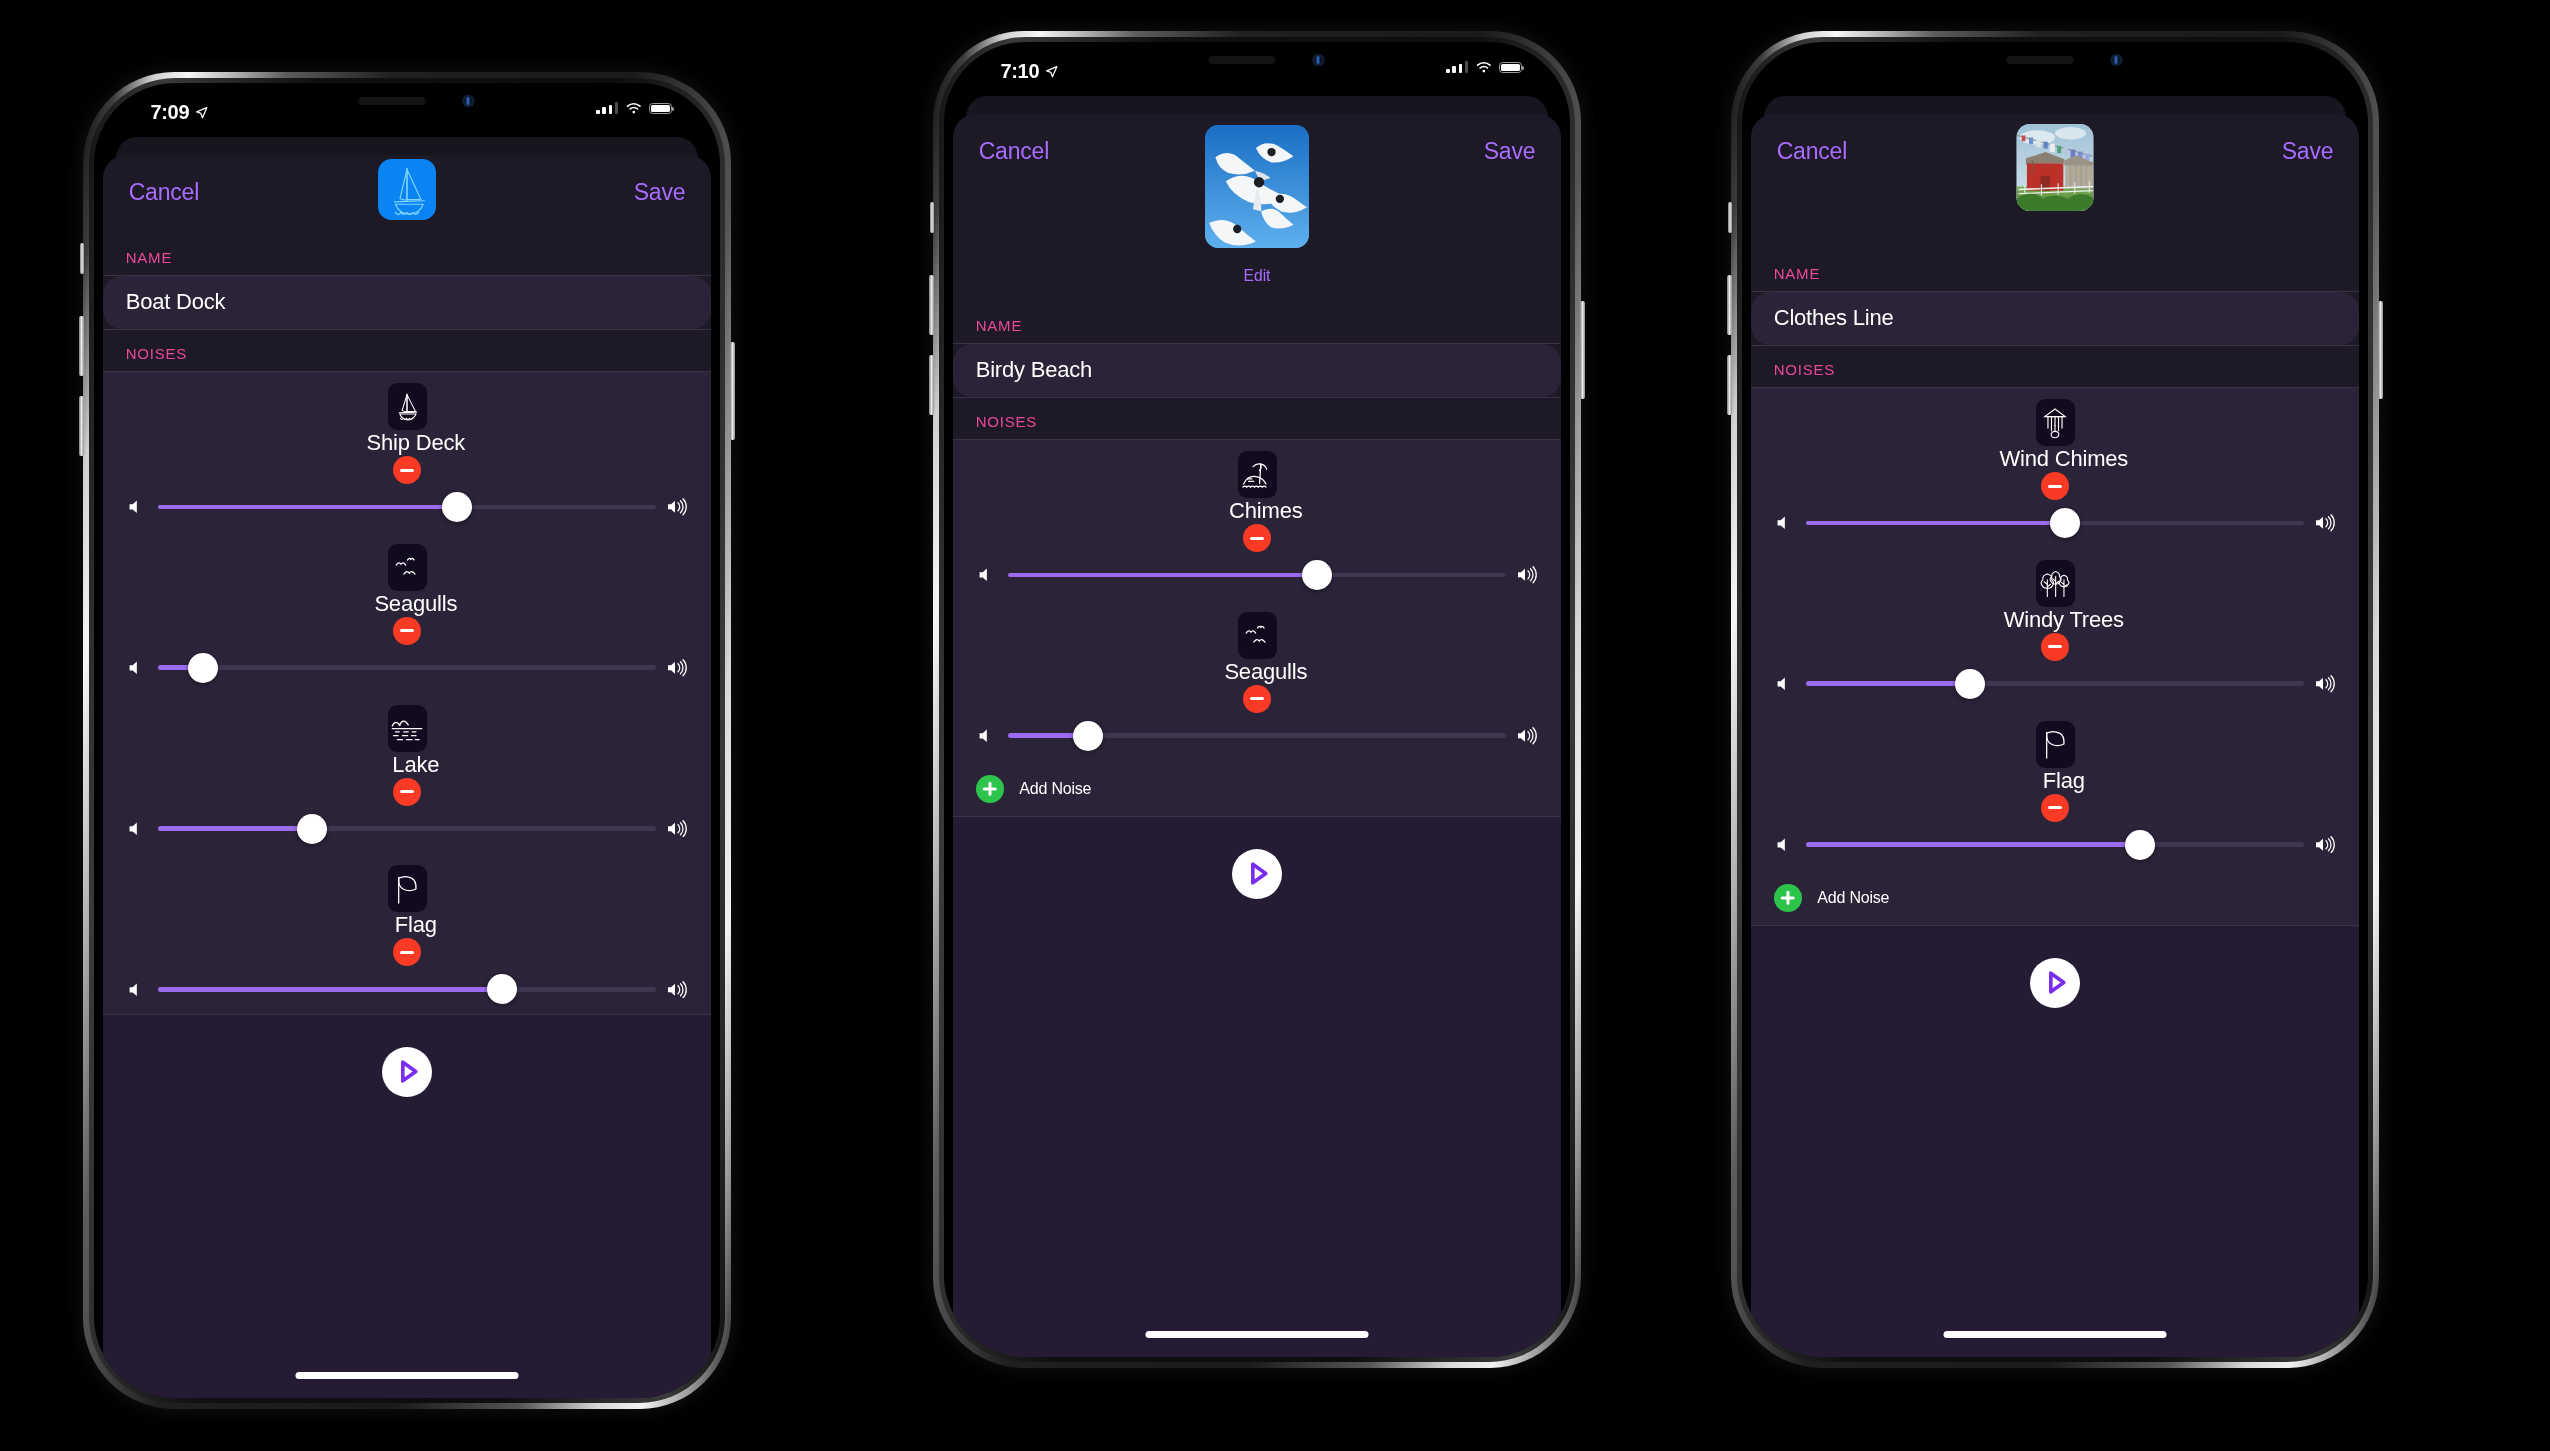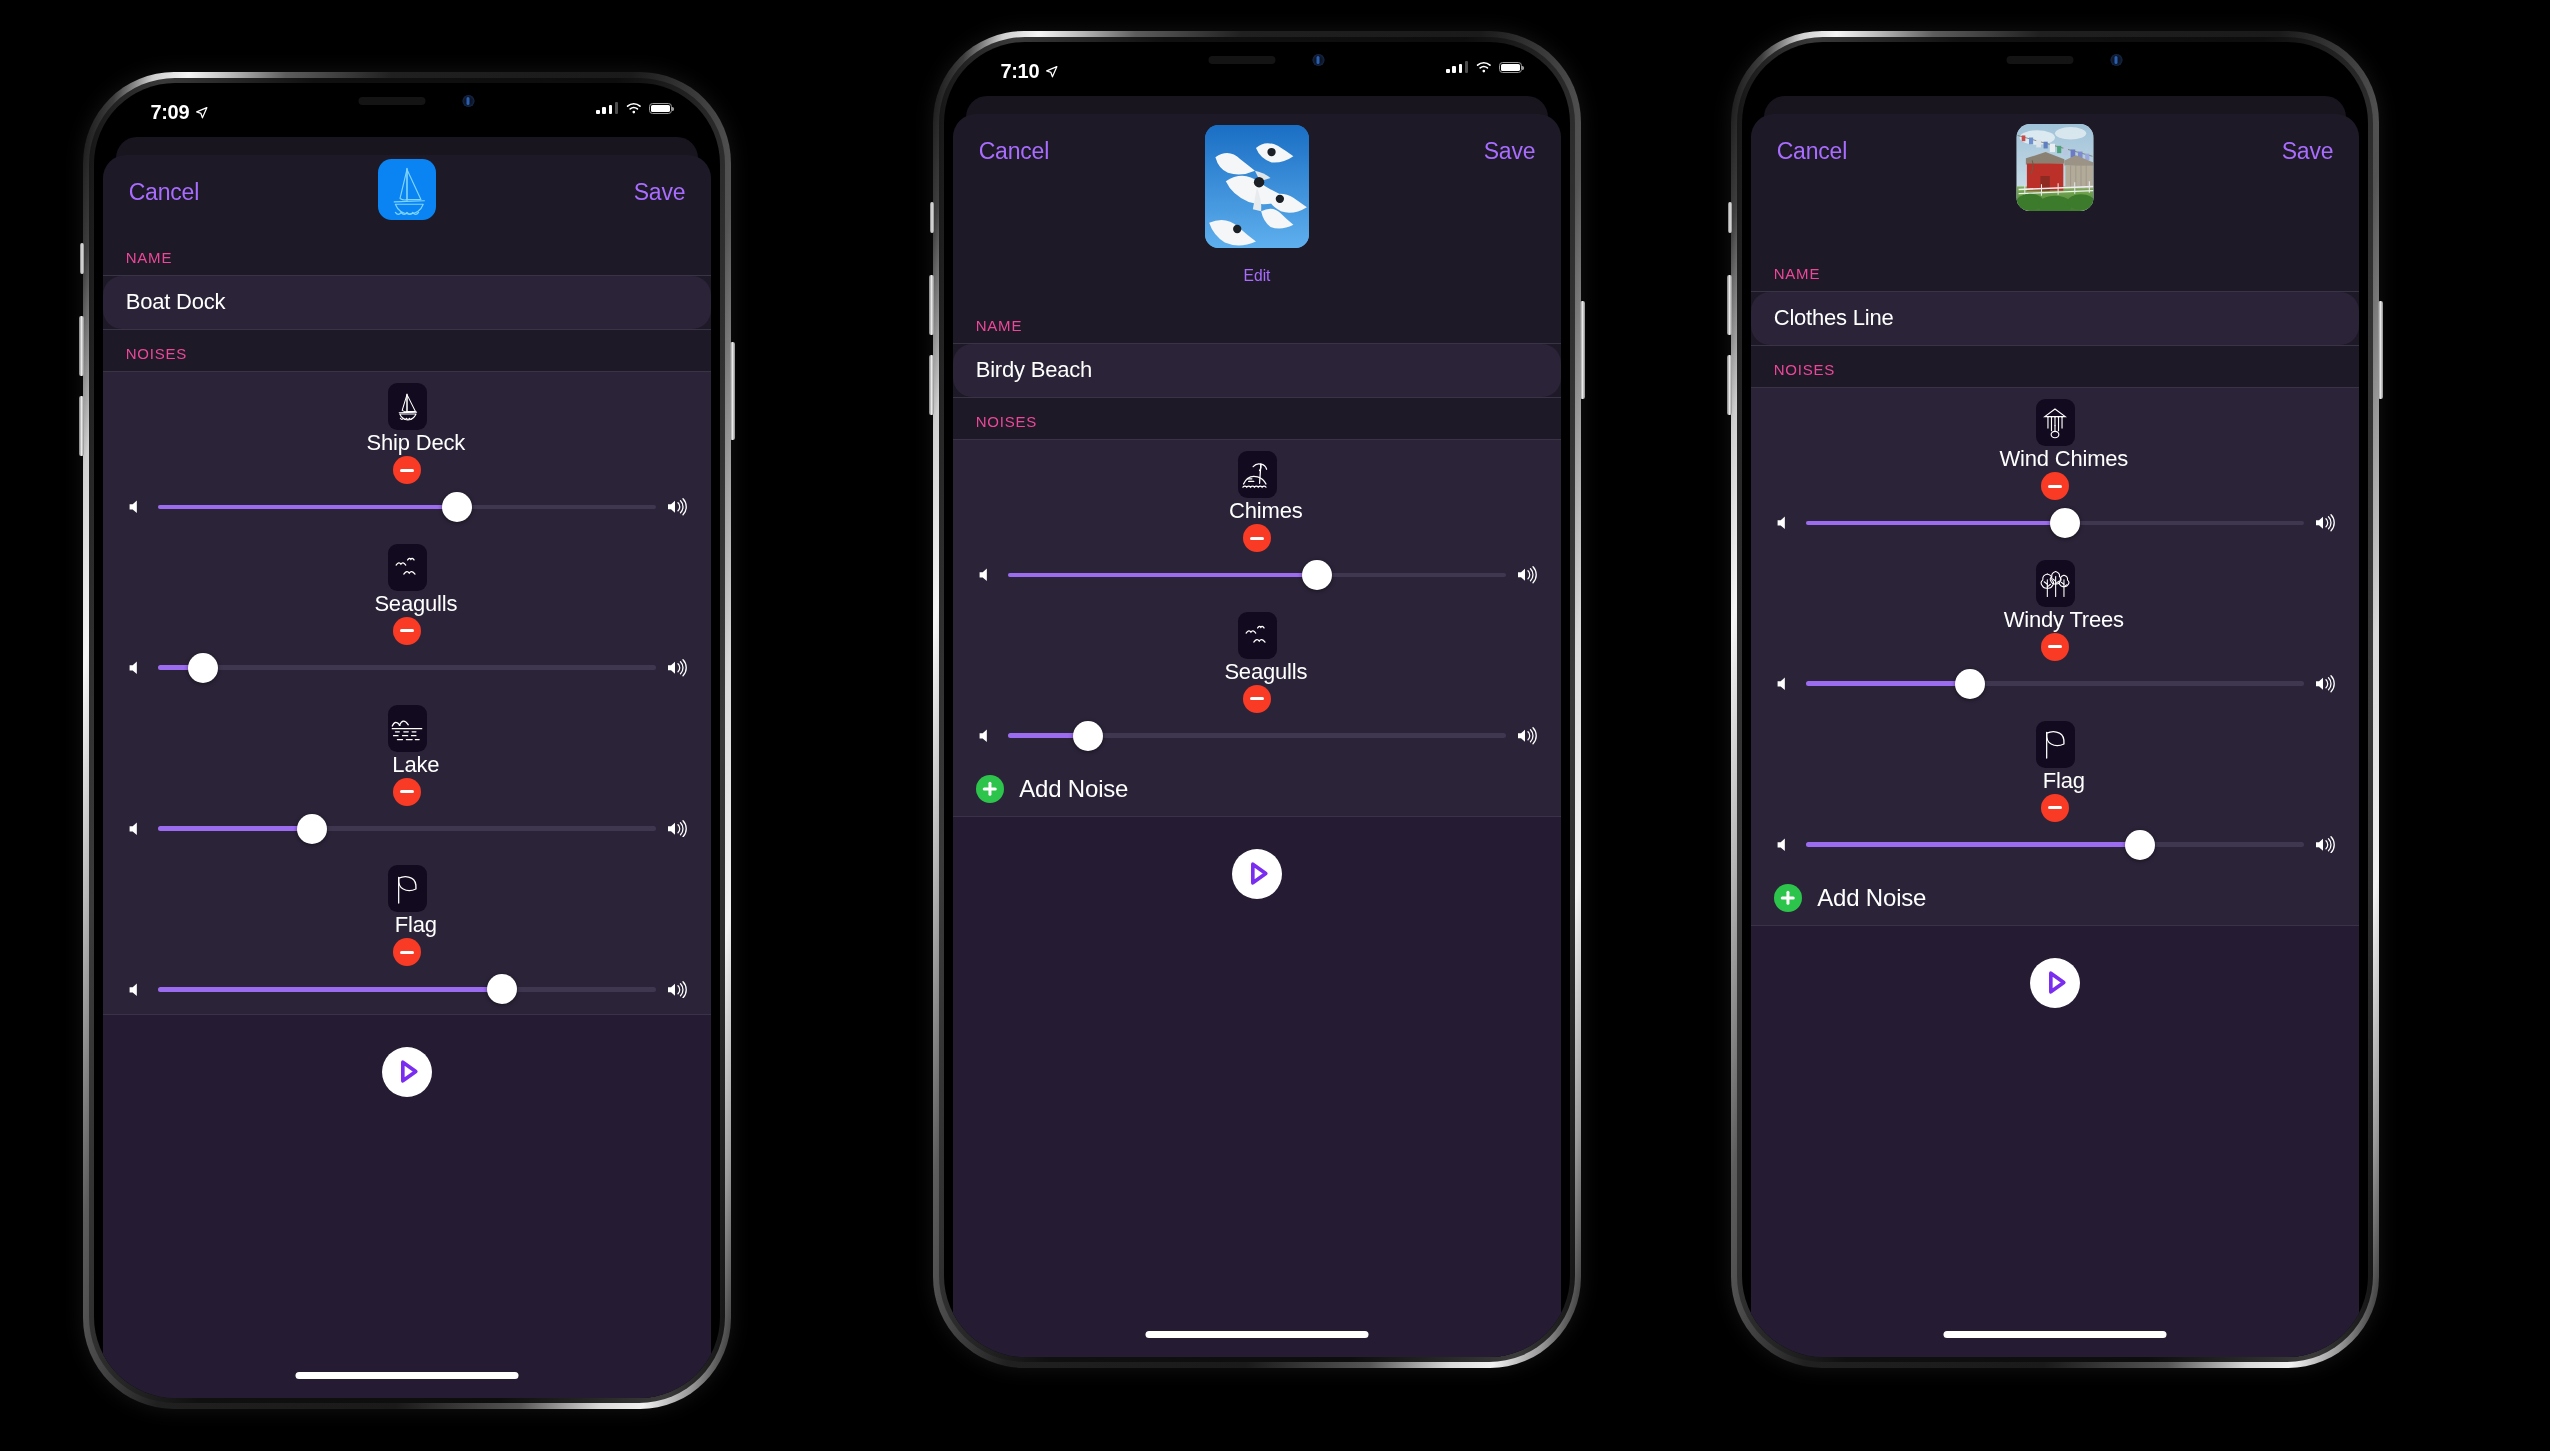--- a/index.html
+++ b/index.html
@@ -132,21 +132,21 @@
           box-shadow:0 1px 4.1px rgba(0,0,0,.45); }
 
   .add-row { background:#2b2338; display:flex; align-items:center; gap:15.6px;
              padding:13.5px 23px; }
   .plus { width:28px; height:28px; border-radius:50%; background:#2cc44b;
           position:relative; flex:none; }
   .plus::before,.plus::after{ content:""; position:absolute; background:#fff;
           border-radius:1.6px; left:50%; top:50%; transform:translate(-50%,-50%); }
   .plus::before{ width:14.5px; height:3.1px; }
   .plus::after { width:3.1px;  height:14.5px; }
-  .add-label { font-size:24px; color:#fff; letter-spacing:-0.2px; }
+  .add-label { font-size:16px; color:#fff; letter-spacing:-0.2px; }
 
   .footer { flex:1; background:#251c33; position:relative; }
   .playbtn { position:absolute; left:50%; top:32px; transform:translateX(-50%);
              width:50px; height:50px; border-radius:50%; background:#fff;
              display:flex; align-items:center; justify-content:center; }
   .home-ind { position:absolute; left:50%; bottom:18.7px; transform:translateX(-50%);
               width:223px; height:7.3px; border-radius:3.6px; background:#fff; }
 
   
   .sail-svg { position:absolute; inset:0; }

